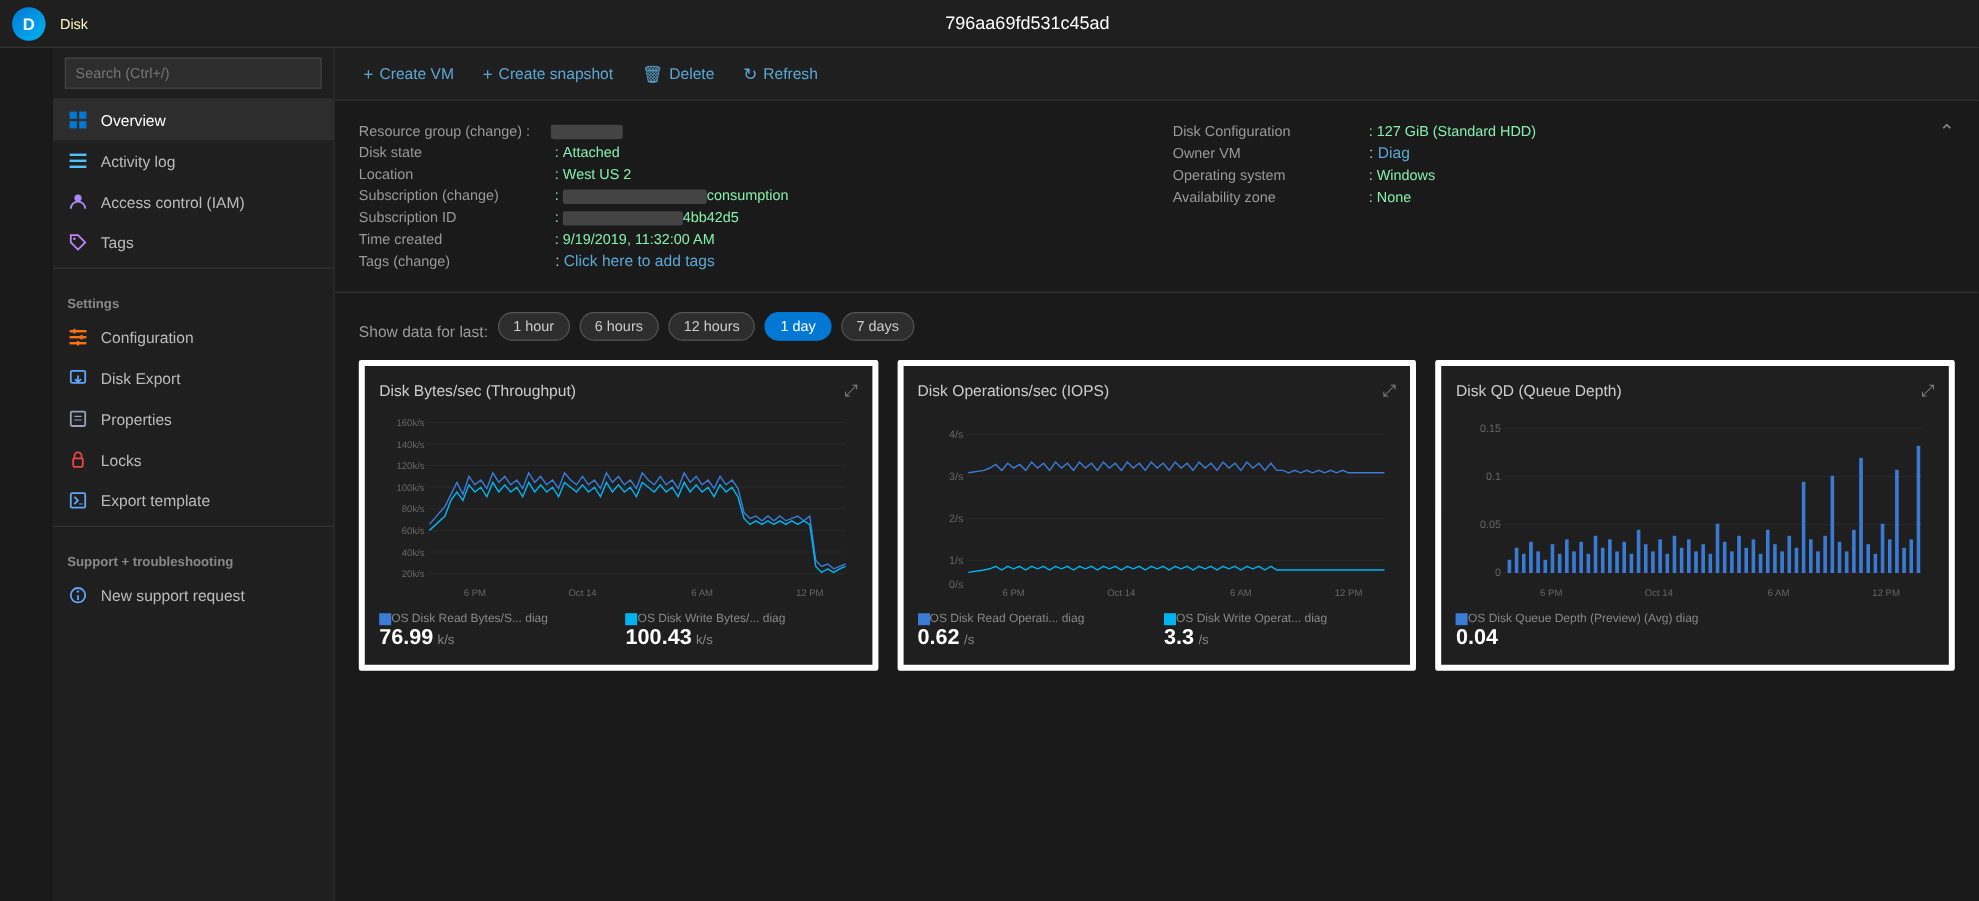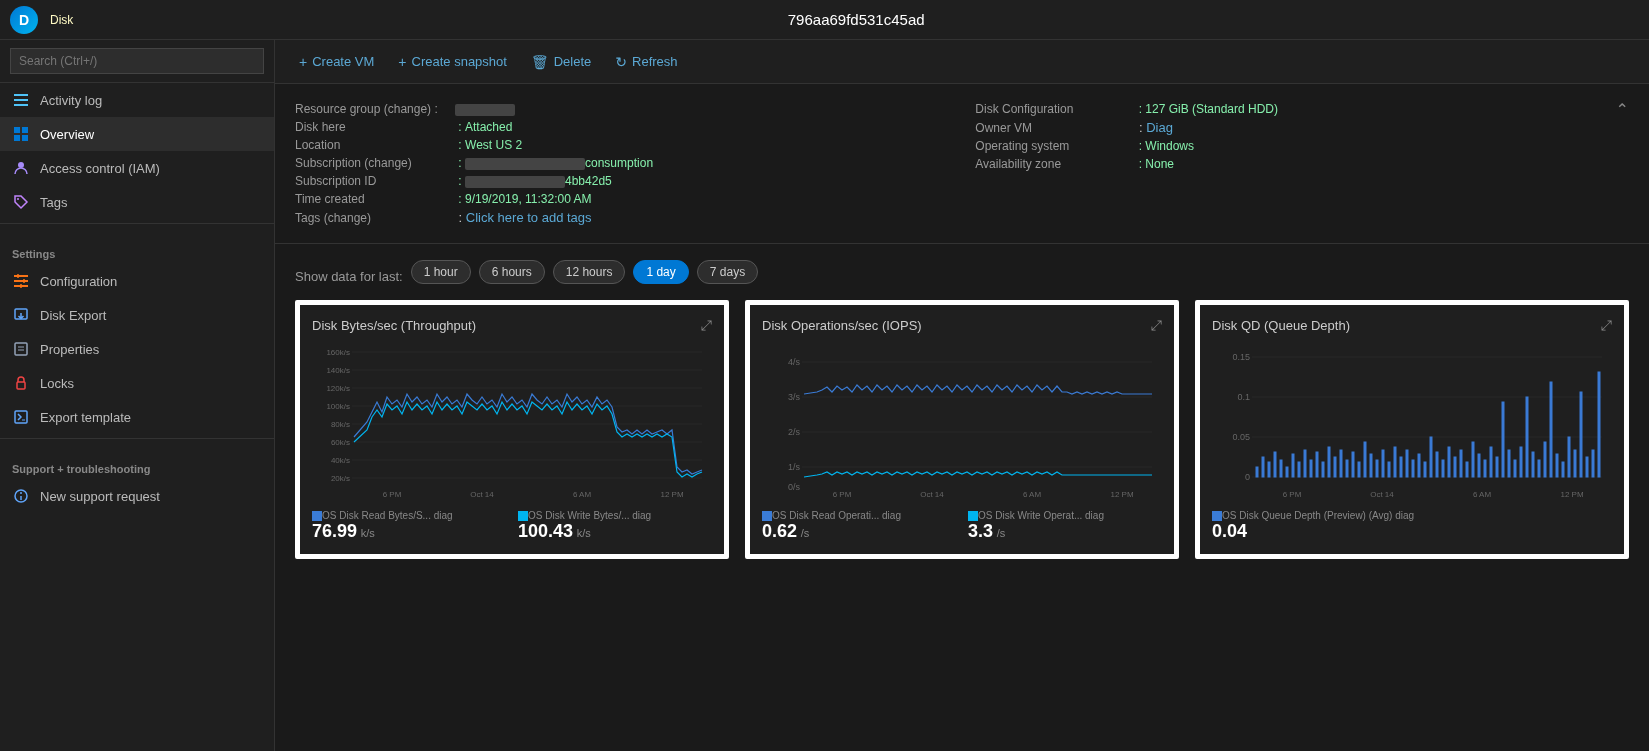--- a/index.html
+++ b/index.html
@@ -8,21 +8,21 @@
     
     .top-bar { background: #1f1f1f; display: flex; align-items: center; padding: 4px 10px; border-bottom: 1px solid #333; height: 40px; }
     .top-bar-logo { width: 28px; height: 28px; border-radius: 50%; background: linear-gradient(135deg, #0078d4, #00b4ef); display: flex; align-items: center; justify-content: center; color: white; font-weight: bold; font-size: 14px; margin-right: 8px; }
     .top-bar-subtitle { color: #fef9c3; font-size: 12px; margin-left: 4px; }
     .top-bar-main-title { flex: 1; text-align: center; color: #fff; font-size: 15px; font-weight: 500; }
 
     
     .layout { display: flex; flex: 1; overflow: hidden; }
 
     
-    .sidebar { width: 275px; background: #1f1f1f; border-right: 1px solid #333; display: flex; flex-direction: column; overflow-y: auto; flex-shrink: 0; }
+    .sidebar { width: 235px; background: #1f1f1f; border-right: 1px solid #333; display: flex; flex-direction: column; overflow-y: auto; flex-shrink: 0; margin-left: 44px; }
     .sidebar-search { padding: 8px 10px; border-bottom: 1px solid #333; }
     .sidebar-search input { width: 100%; background: #2d2d2d; border: 1px solid #444; color: #ccc; padding: 5px 8px; font-size: 12px; outline: none; }
     .sidebar-item { display: flex; align-items: center; padding: 8px 12px; cursor: pointer; color: #bbb; font-size: 13px; }
     .sidebar-item.active { background: #2d2d2d; color: #fff; }
     .sidebar-icon { width: 18px; height: 18px; margin-right: 10px; display: flex; align-items: center; justify-content: center; flex-shrink: 0; }
     .sidebar-section-label { padding: 24px 12px 4px; color: #888; font-size: 11px; font-weight: 600; border-top: 1px solid #333; margin-top: 4px; }
 
     
     .main { flex: 1; display: flex; flex-direction: column; overflow: hidden; background: #1a1a1a; }
 
@@ -75,41 +75,41 @@
   <div class="top-bar-main-title">796aa69fd531c45ad</div>
 </div>
 
 <div class="layout">
 
   <div class="sidebar">
     <div class="sidebar-search">
       <input type="text" placeholder="Search (Ctrl+/)" style="">
     </div>
 
-    <div class="sidebar-item">
-      <div class="sidebar-icon">
-        <svg width="16" height="16" viewBox="0 0 16 16" fill="none">
-          <rect x="1" y="2" width="14" height="2" fill="#4fc3f7"></rect>
-          <rect x="1" y="7" width="14" height="2" fill="#4fc3f7"></rect>
-          <rect x="1" y="12" width="14" height="2" fill="#4fc3f7"></rect>
-        </svg>
-      </div>
-      <span>Activity log</span>
-    </div>
-
     <div class="sidebar-item active">
       <div class="sidebar-icon">
         <svg width="16" height="16" viewBox="0 0 16 16" fill="none">
           <rect x="1" y="1" width="6" height="6" fill="#0078d4"></rect>
           <rect x="9" y="1" width="6" height="6" fill="#0078d4"></rect>
           <rect x="1" y="9" width="6" height="6" fill="#0078d4"></rect>
           <rect x="9" y="9" width="6" height="6" fill="#0078d4"></rect>
         </svg>
       </div>
       <span>Overview</span>
+    </div>
+
+    <div class="sidebar-item">
+      <div class="sidebar-icon">
+        <svg width="16" height="16" viewBox="0 0 16 16" fill="none">
+          <rect x="1" y="2" width="14" height="2" fill="#4fc3f7"></rect>
+          <rect x="1" y="7" width="14" height="2" fill="#4fc3f7"></rect>
+          <rect x="1" y="12" width="14" height="2" fill="#4fc3f7"></rect>
+        </svg>
+      </div>
+      <span>Activity log</span>
     </div>
 
     <div class="sidebar-item">
       <div class="sidebar-icon">
         <svg width="16" height="16" viewBox="0 0 16 16" fill="none">
           <circle cx="8" cy="5" r="3" fill="#a78bfa"></circle>
           <path d="M2 14c0-3.3 2.7-6 6-6s6 2.7 6 6" stroke="#a78bfa" stroke-width="1.5" fill="none"></path>
         </svg>
       </div>
       <span>Access control (IAM)</span>
@@ -223,21 +223,21 @@
         <span class="collapse-arrow">⌃</span>
       </div>
       <div class="info-grid">
 
         <div>
           <div class="info-row">
             <span class="info-label">Resource group (change) :</span>
             <span class="info-masked" style="width:60px;"></span>
           </div>
           <div class="info-row">
-            <span class="info-label">Disk here</span>
+            <span class="info-label">Disk state</span>
             <span class="info-value">&nbsp;:&nbsp;<span>Attached</span></span>
           </div>
           <div class="info-row">
             <span class="info-label">Location</span>
             <span class="info-value">&nbsp;:&nbsp;<span>West US 2</span></span>
           </div>
           <div class="info-row">
             <span class="info-label">Subscription (change)</span>
             <span class="info-value">&nbsp;:&nbsp;<span class="info-masked" style="width:120px;"></span>consumption</span>
           </div>

